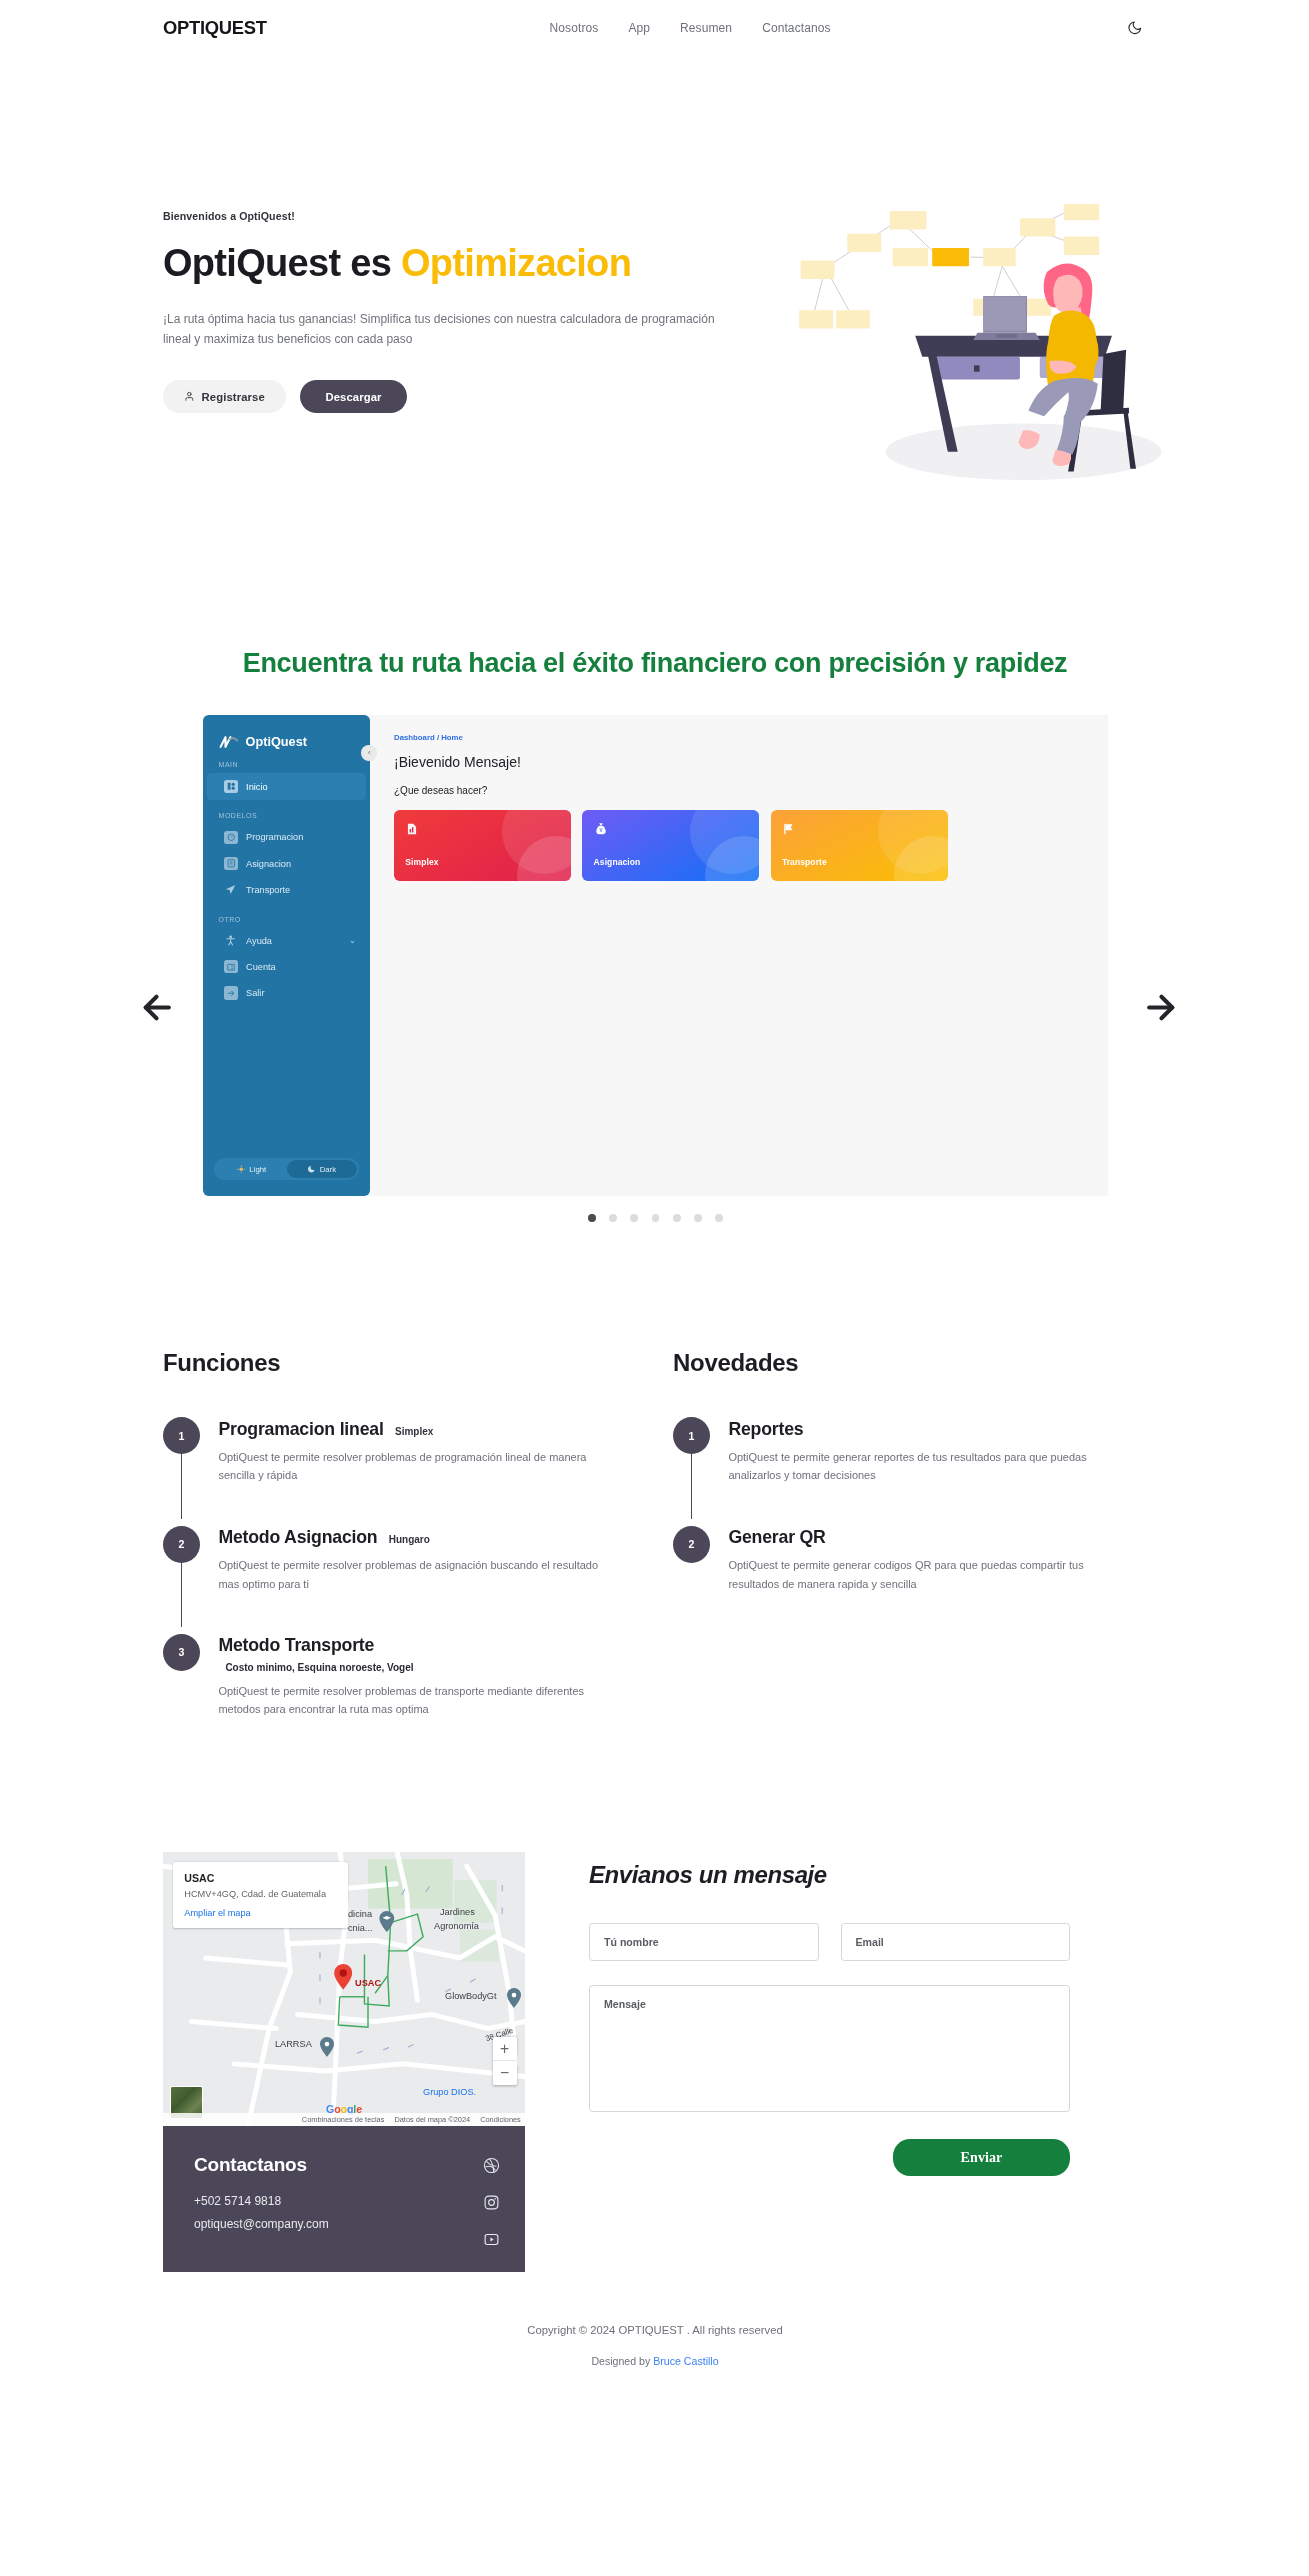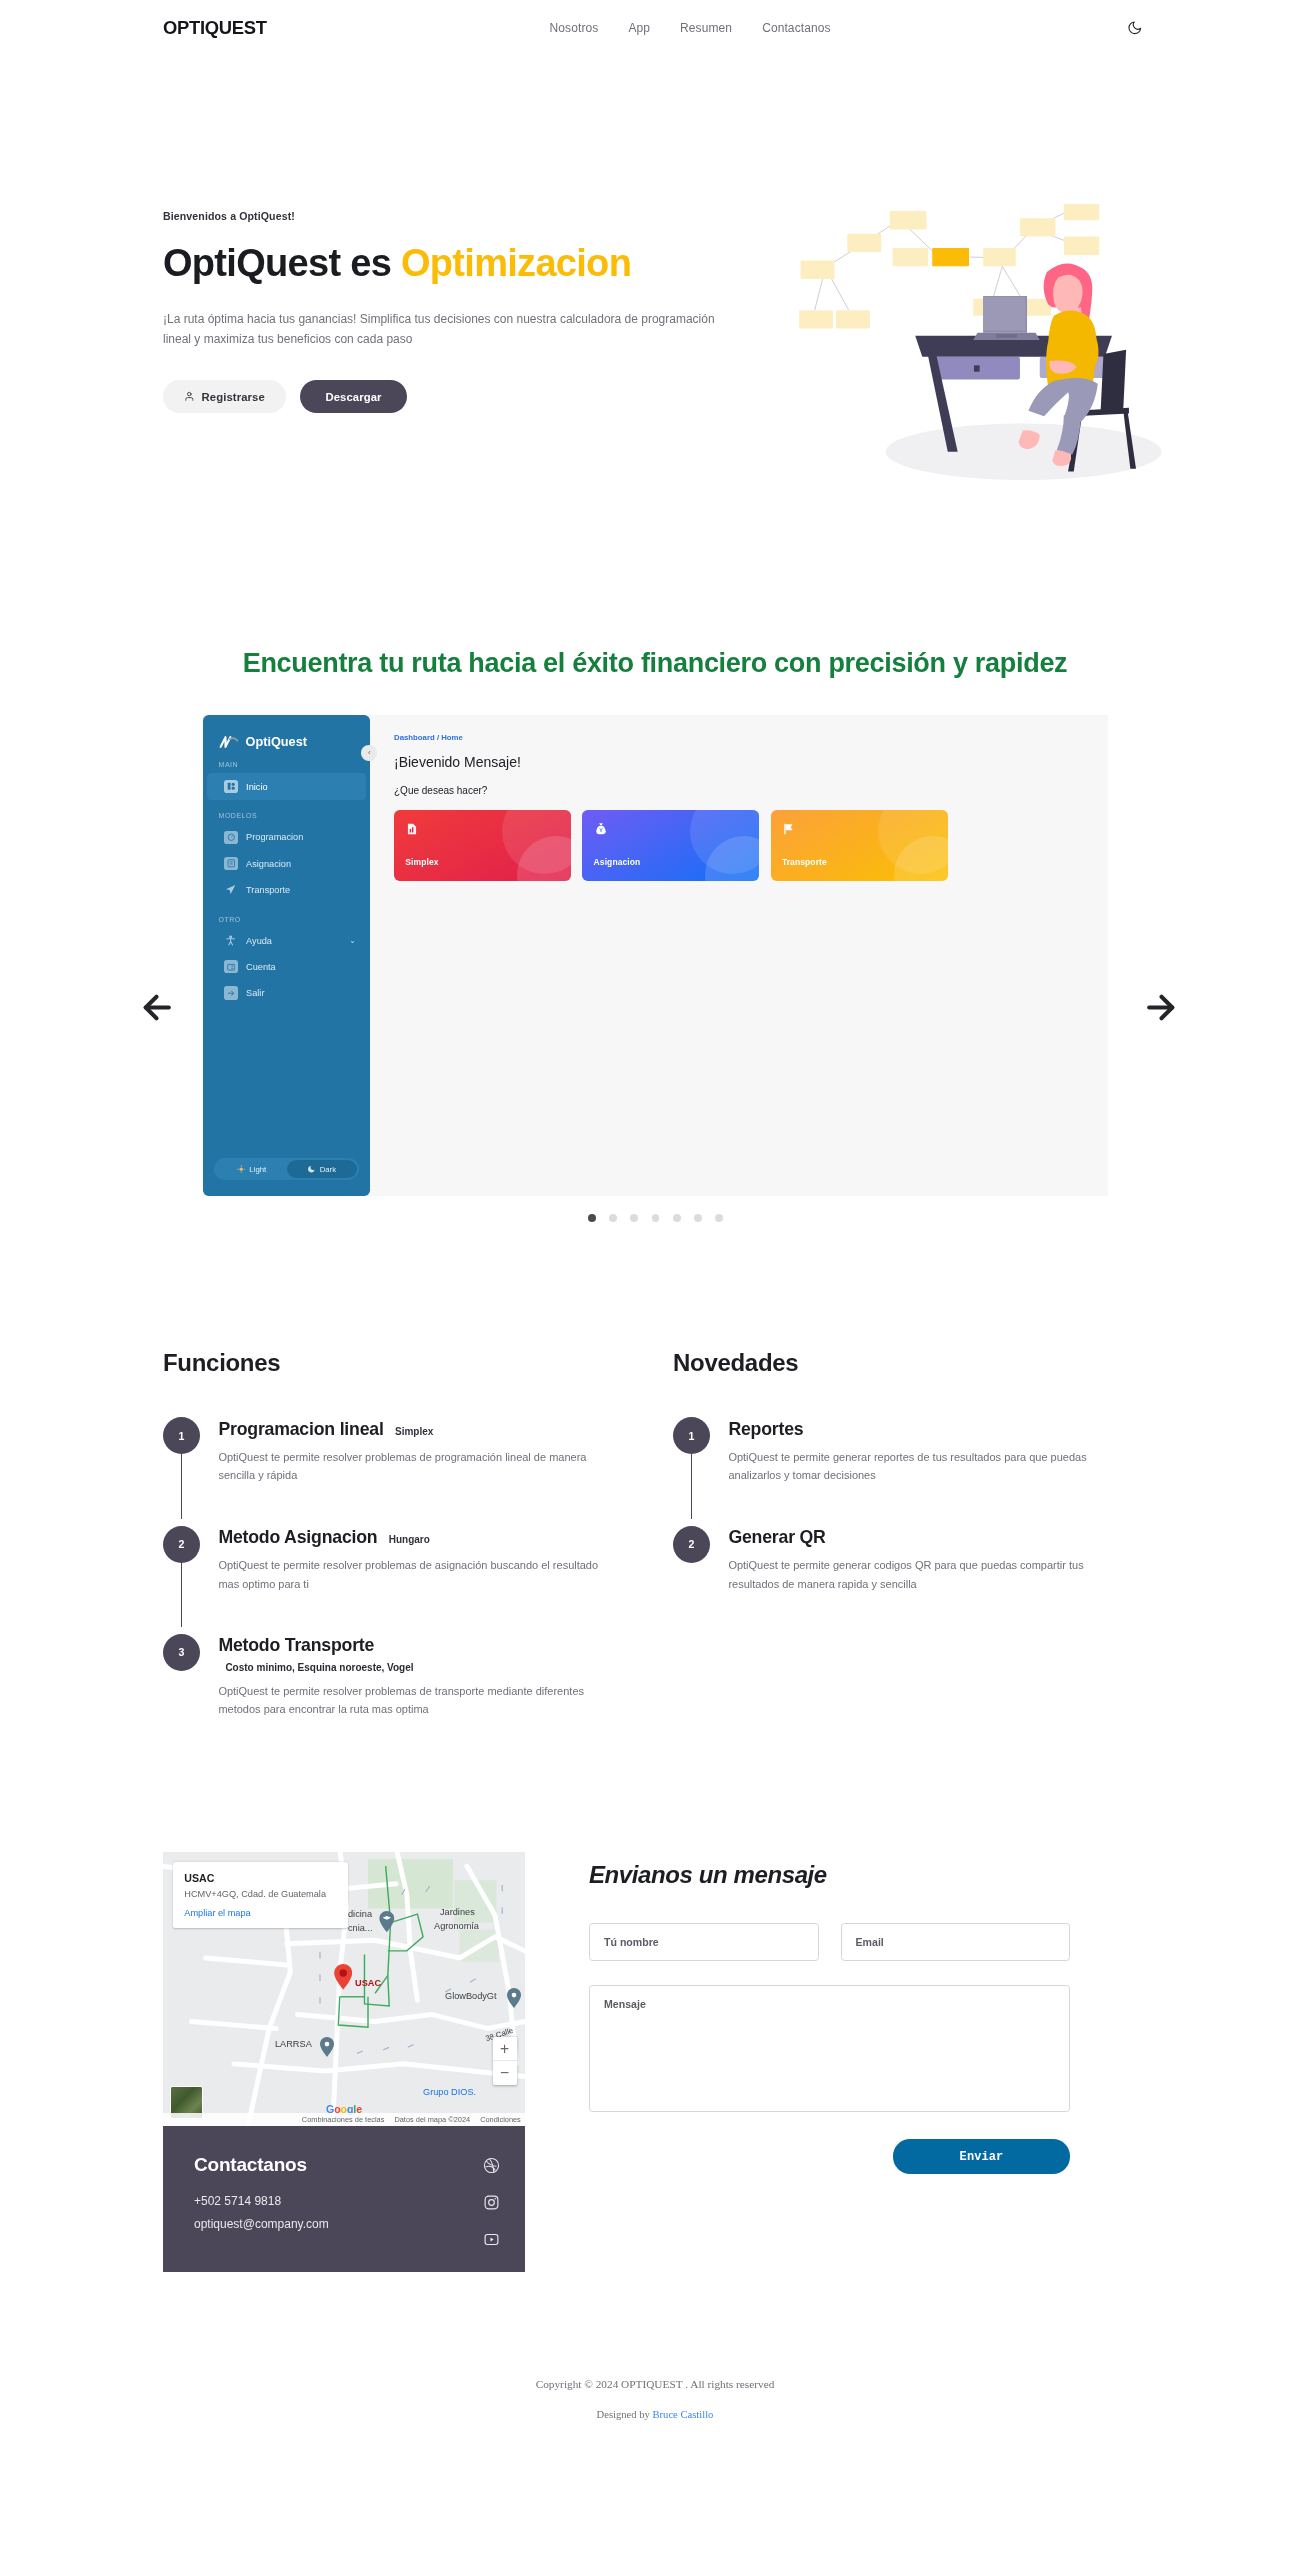--- a/index.html
+++ b/index.html
@@ -373,39 +373,38 @@
     outline: none;
   }
   .inp::placeholder { color: #5a5c64; font-weight: 700; opacity: 1; }
   .inp-name { width: 230px; }
   .inp-email { width: 230px; }
   .inp-msg { width: 481px; height: 127px; resize: none; }
   .btn-send {
     display: block;
     margin-left: auto;
     margin-top: 25.5px;
-    background: #0369a1;
+    background: #15803d;
     color: #fff;
     border: none;
     border-radius: 17px;
     padding: 10.6px 0;
     width: 177px;
-    font-size: 12px;
+    font-size: 14px;
     font-weight: 700;
     cursor: pointer;
-    font-family: Liberation Mono, monospace;
+    font-family: Liberation Serif, serif;
     letter-spacing: 0.1px;
   }
 
   
   .site-footer {
-    margin-top: 106px;
+    margin-top: 52px;
     padding-bottom: 64px;
     text-align: center;
-    font-family: Liberation Serif, serif;
   }
   .foot-copy { font-size: 11.3px; color: #6e7179; margin-bottom: 18.4px; }
   .foot-design { font-size: 10.6px; color: #6e7179; }
   .foot-design a { color: #3b82f6; text-decoration: none; cursor: pointer; }
 </style>
 </head>
 <body>
 
 <header class="site-header">
   <div class="brand">OPTIQUEST</div>

